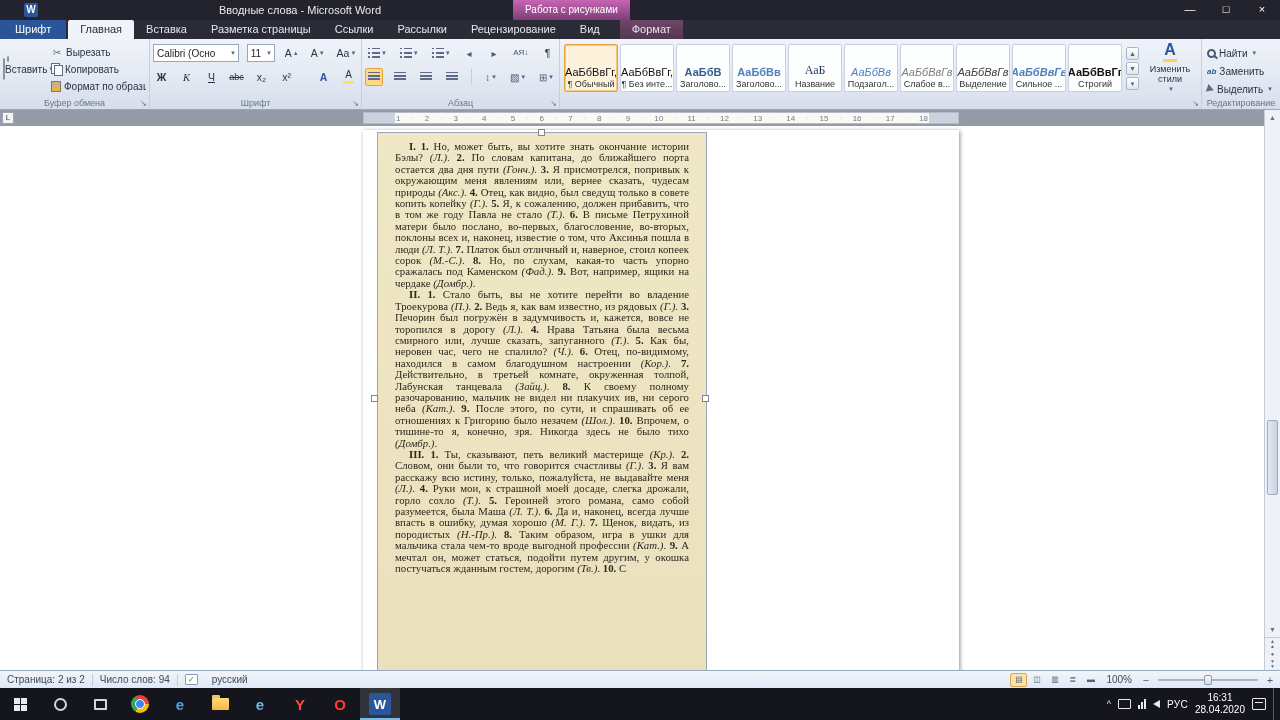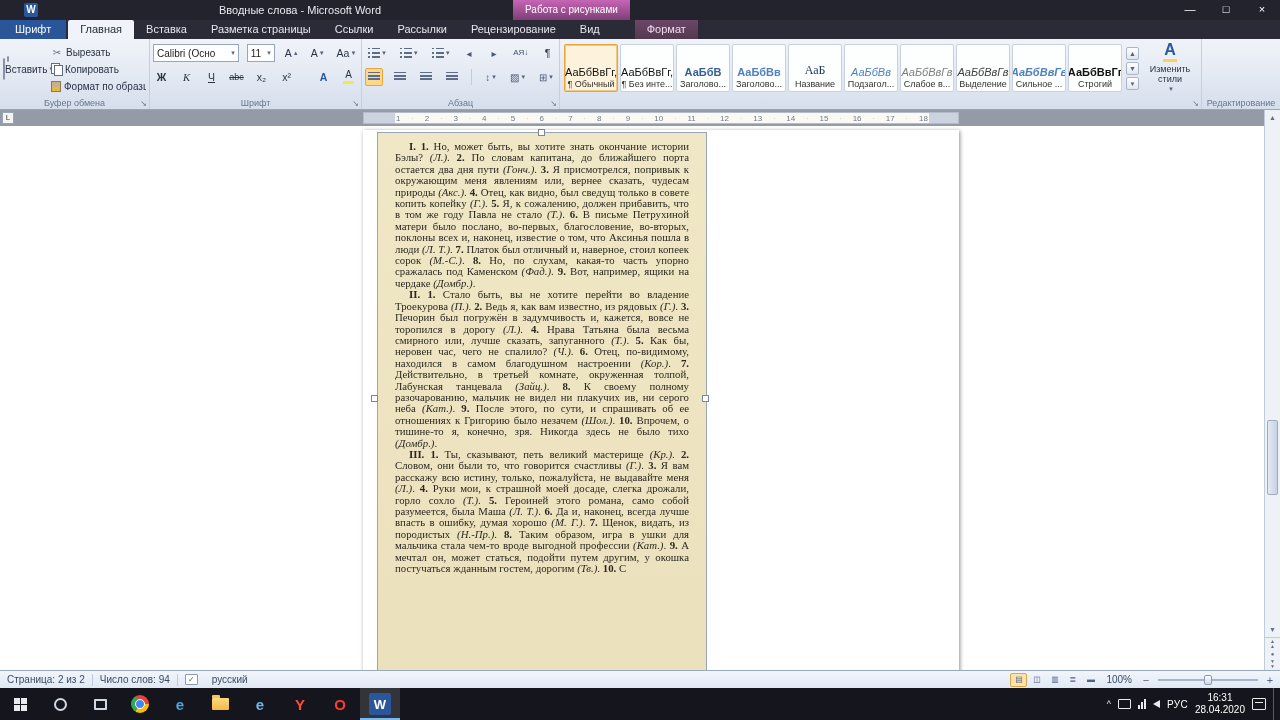--- a/index.html
+++ b/index.html
@@ -13,21 +13,21 @@
 .ctxheader{position:absolute;left:513px;top:0;height:20px;line-height:20px;padding:0 12px;background:linear-gradient(#c765b5,#7d3f76);color:#fff;font-size:10px;}
 .winbtns{position:absolute;right:0;top:0;display:flex;}
 .winbtn{width:36px;height:20px;text-align:center;line-height:19px;font-size:11px;color:#fff;}
 
 
 .tabrow{position:absolute;top:20px;left:0;right:0;height:19px;background:#2b2b37;display:flex;align-items:stretch;font-size:11px;color:#e6e6ee;z-index:19;}
 .tabstrip{display:flex;}
 .tab{padding:0 12px;line-height:19px;white-space:nowrap;}
 .tab.file{background:#2a5699;color:#fff;padding:0 15px;margin-right:2px;}
 .tab.active{background:#f0f3f9;color:#1f2430;border-radius:2px 2px 0 0;}
-.tab.ctx{margin-left:23px;background:linear-gradient(#6e4668,#533a50);color:#f2dcef;}
+.tab.ctx{margin-left:8px;background:linear-gradient(#6e4668,#533a50);color:#f2dcef;}
 
 
 .ribbon{position:absolute;top:39px;left:0;right:0;height:71px;background:linear-gradient(#f0f3f9 0%,#e3e9f3 55%,#d6deec 100%);border-bottom:1px solid #98a5bb;display:flex;z-index:18;}
 .rgroup{position:relative;height:100%;border-right:1px solid #c6cfdd;padding:2px 3px 14px 3px;}
 .glabel{position:absolute;bottom:1px;left:0;right:0;text-align:center;font-size:9px;color:#6a7588;white-space:nowrap;}
 .launcher{position:absolute;right:2px;bottom:1px;font-size:8px;color:#6a7588;line-height:9px;}
 .da{font-size:7px;color:#55627c;margin-left:2px;}
 .vdiv{width:1px;height:16px;background:#c3ccdb;margin:0 2px;align-self:center;}
 
 .g-clip{width:150px;}
@@ -380,20 +380,36 @@
       <div class="chstyles">
         <span class="bigA">А</span>
         <span class="chlabel">Изменить стили</span>
         <span class="da">▾</span>
       </div>
     </div>
     <span class="launcher">↘</span>
   </div>
 
   <div class="rgroup g-edit">
+    <div class="edcol">
+      <div class="smallbtn">
+        <span class="ic-lens"></span>
+        <span>Найти</span>
+          <span class="da">▾</span>
+      </div>
+      <div class="smallbtn">
+        <span class="ic-ab">ab</span>
+        <span>Заменить</span>
+      </div>
+      <div class="smallbtn">
+        <span class="ic-cursor"></span>
+        <span>Выделить</span>
+          <span class="da">▾</span>
+      </div>
+    </div>
     <span class="glabel">Редактирование</span>
   </div>
 </div>
 
 <div class="rulerrow">
   <span class="tabstopbox">L</span>
   <div class="hruler">
     <div id="ruler-nums" class="rnums">
         <span>1</span>
         <span class="rdot">·</span>

